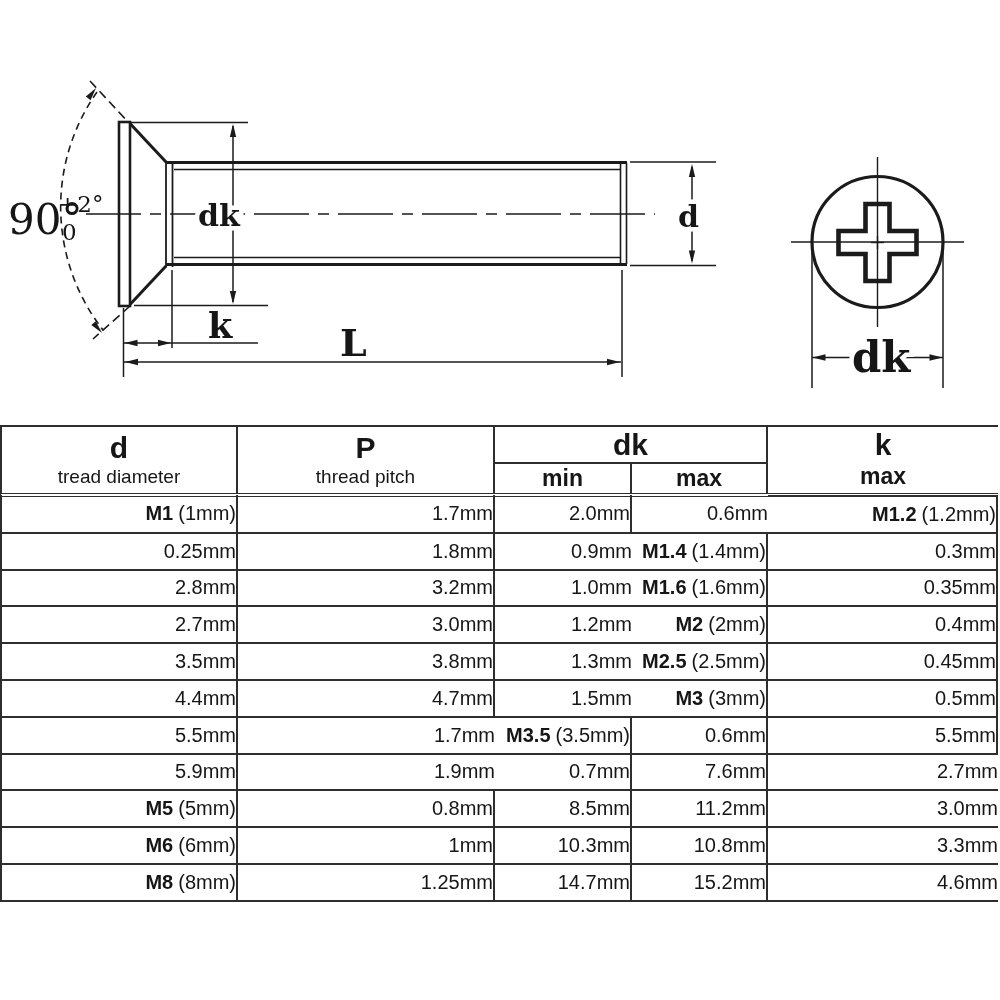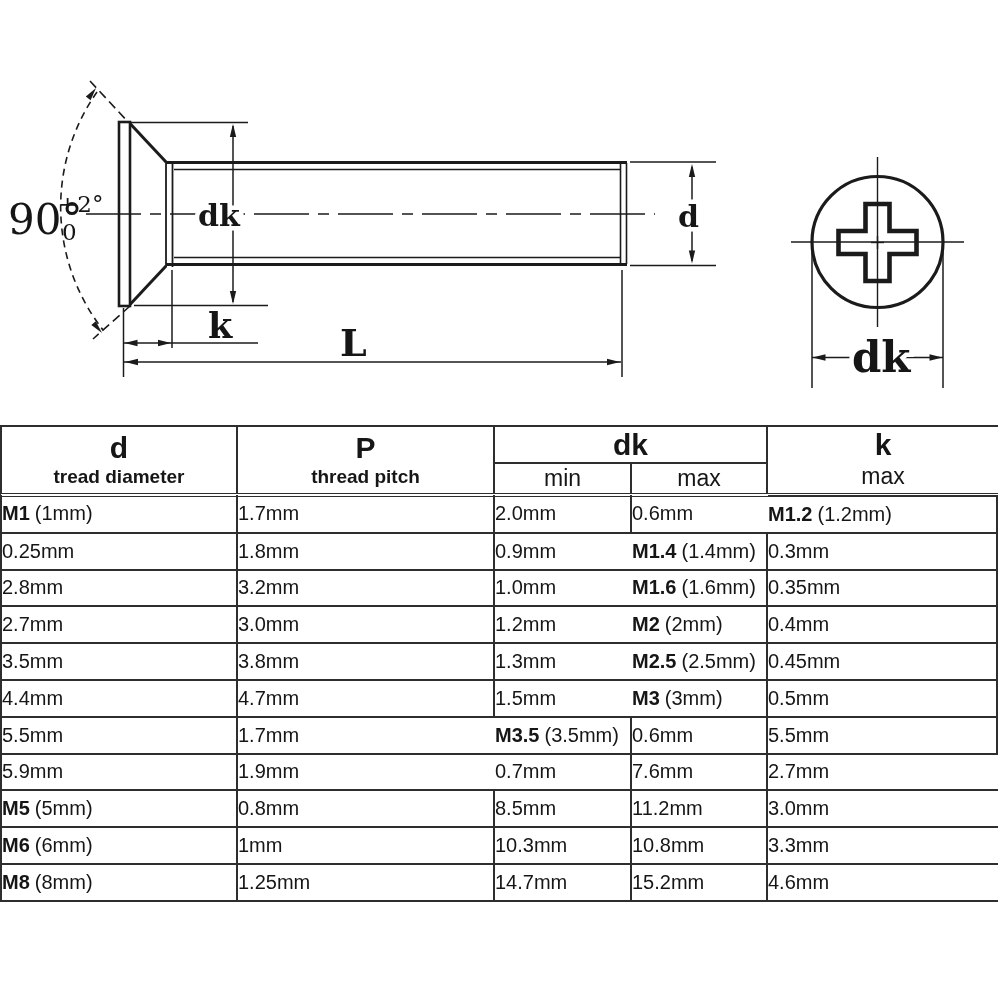--- a/index.html
+++ b/index.html
@@ -17,23 +17,23 @@
     border-top:2px solid #2e2e2e;border-bottom:4px double #2e2e2e;border-left:2px solid #2e2e2e;}
   .tbl-body{position:absolute;left:0;top:495px;width:998px;box-sizing:border-box;
     display:grid;grid-template-columns:236px 257px 137px 136px auto;
     grid-auto-rows:36.8px;
     border-left:2px solid #2e2e2e;border-bottom:2px solid #2e2e2e;}
   .hc{display:flex;align-items:center;justify-content:center;box-sizing:border-box;}
   .span2{grid-row:1/3;flex-direction:column;gap:3px;}
   .br{border-right:2px solid #2e2e2e;}
   .dk-title{grid-column:3/5;grid-row:1;border-bottom:2px solid #2e2e2e;}
   .h-big{font-size:30px;font-weight:bold;line-height:1;}
-  .h-sub{font-size:19px;font-weight:bold;}
-  .h-mm{font-size:23px;font-weight:normal;}
-  .cell{display:flex;align-items:center;justify-content:flex-start;box-sizing:border-box;
+  .h-sub{font-size:19px;font-weight:normal;}
+  .h-mm{font-size:23px;font-weight:bold;}
+  .cell{display:flex;align-items:center;justify-content:flex-end;box-sizing:border-box;
         font-size:20px;border-top:2px solid #2e2e2e;white-space:nowrap;}
   .cell.nt{border-top:none;}
   .c1,.c2,.c3,.c4{border-right:2px solid #2e2e2e;}
   .c1 b{font-weight:bold;margin-right:5px;}
 </style>
 </head>
 <body>
 
 <div class="canvas">
 

